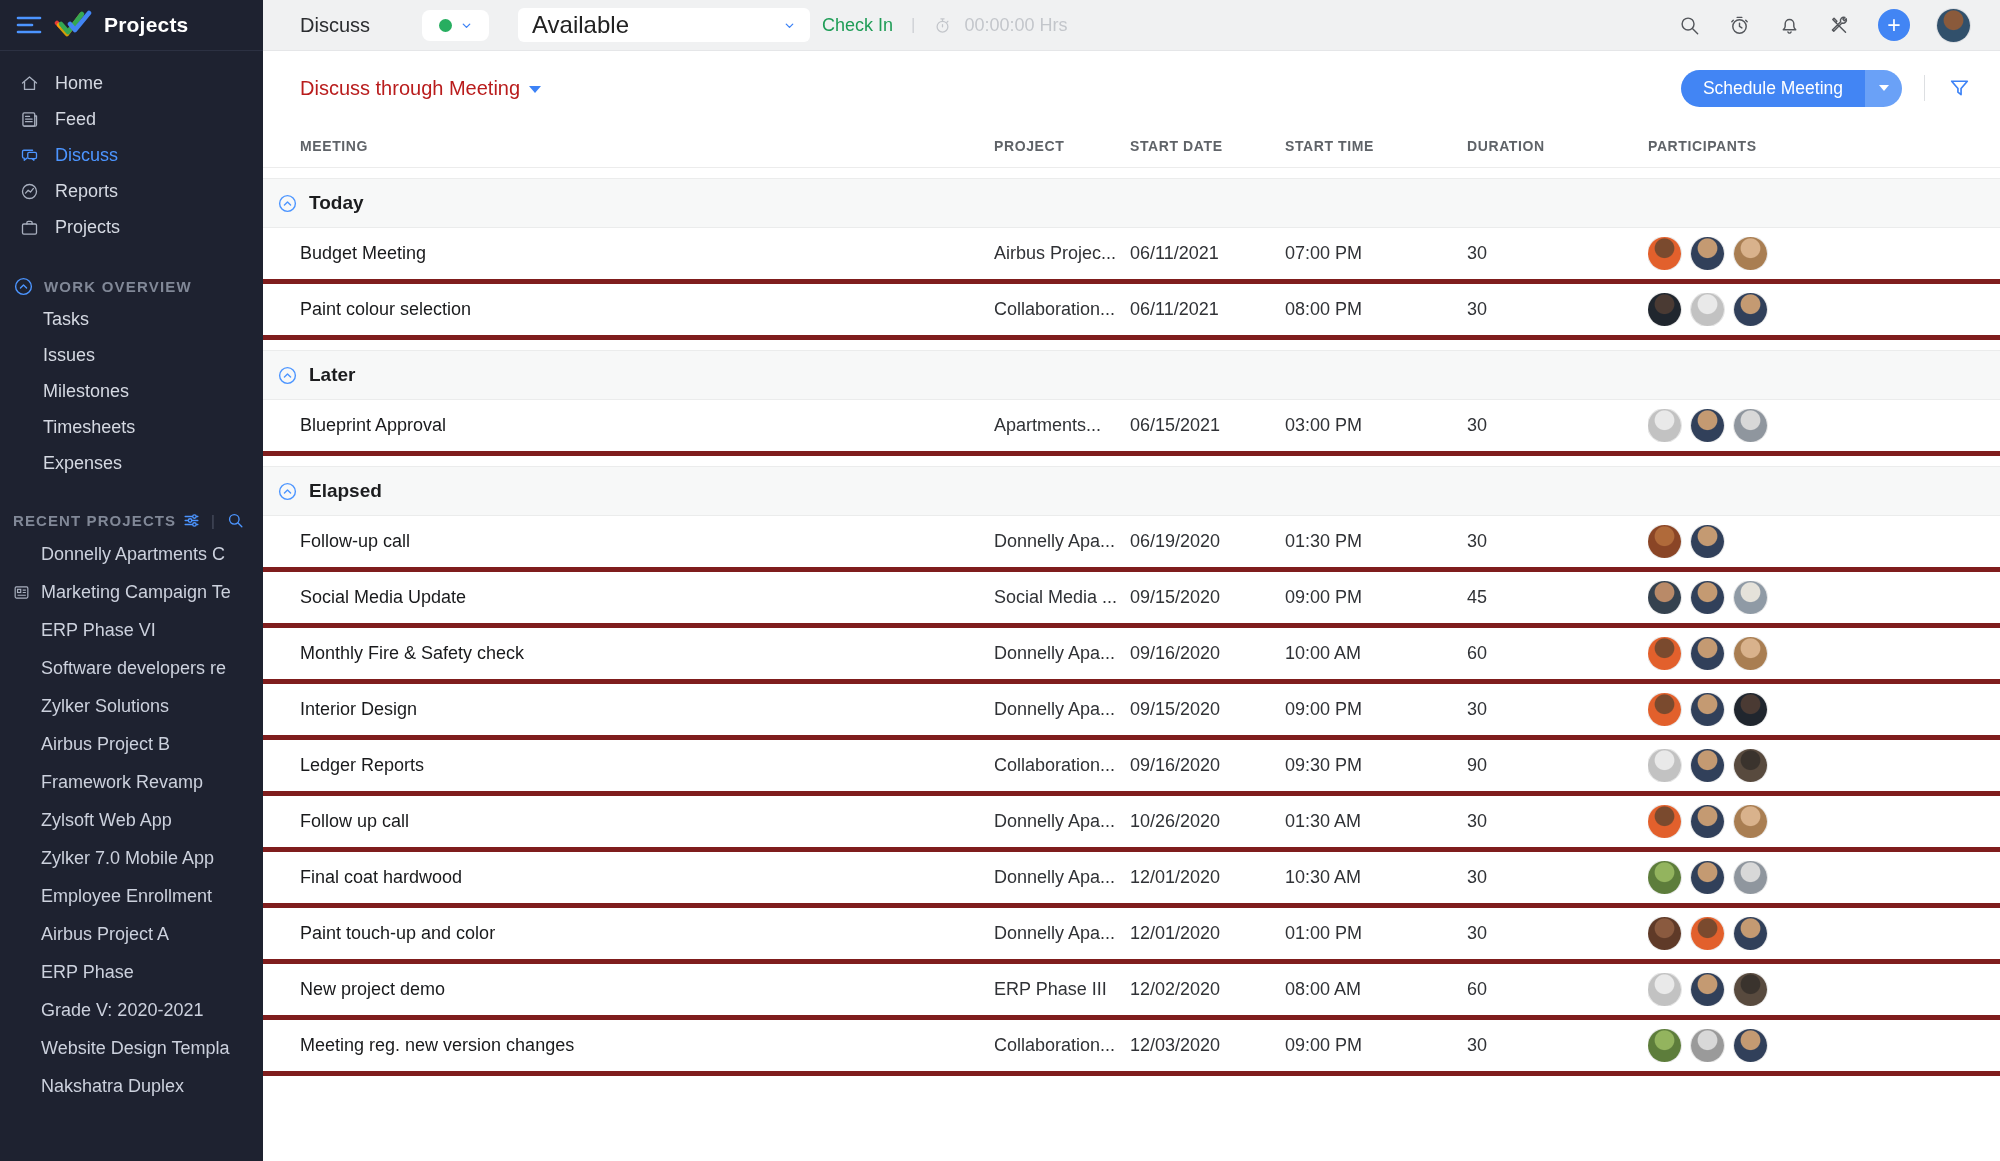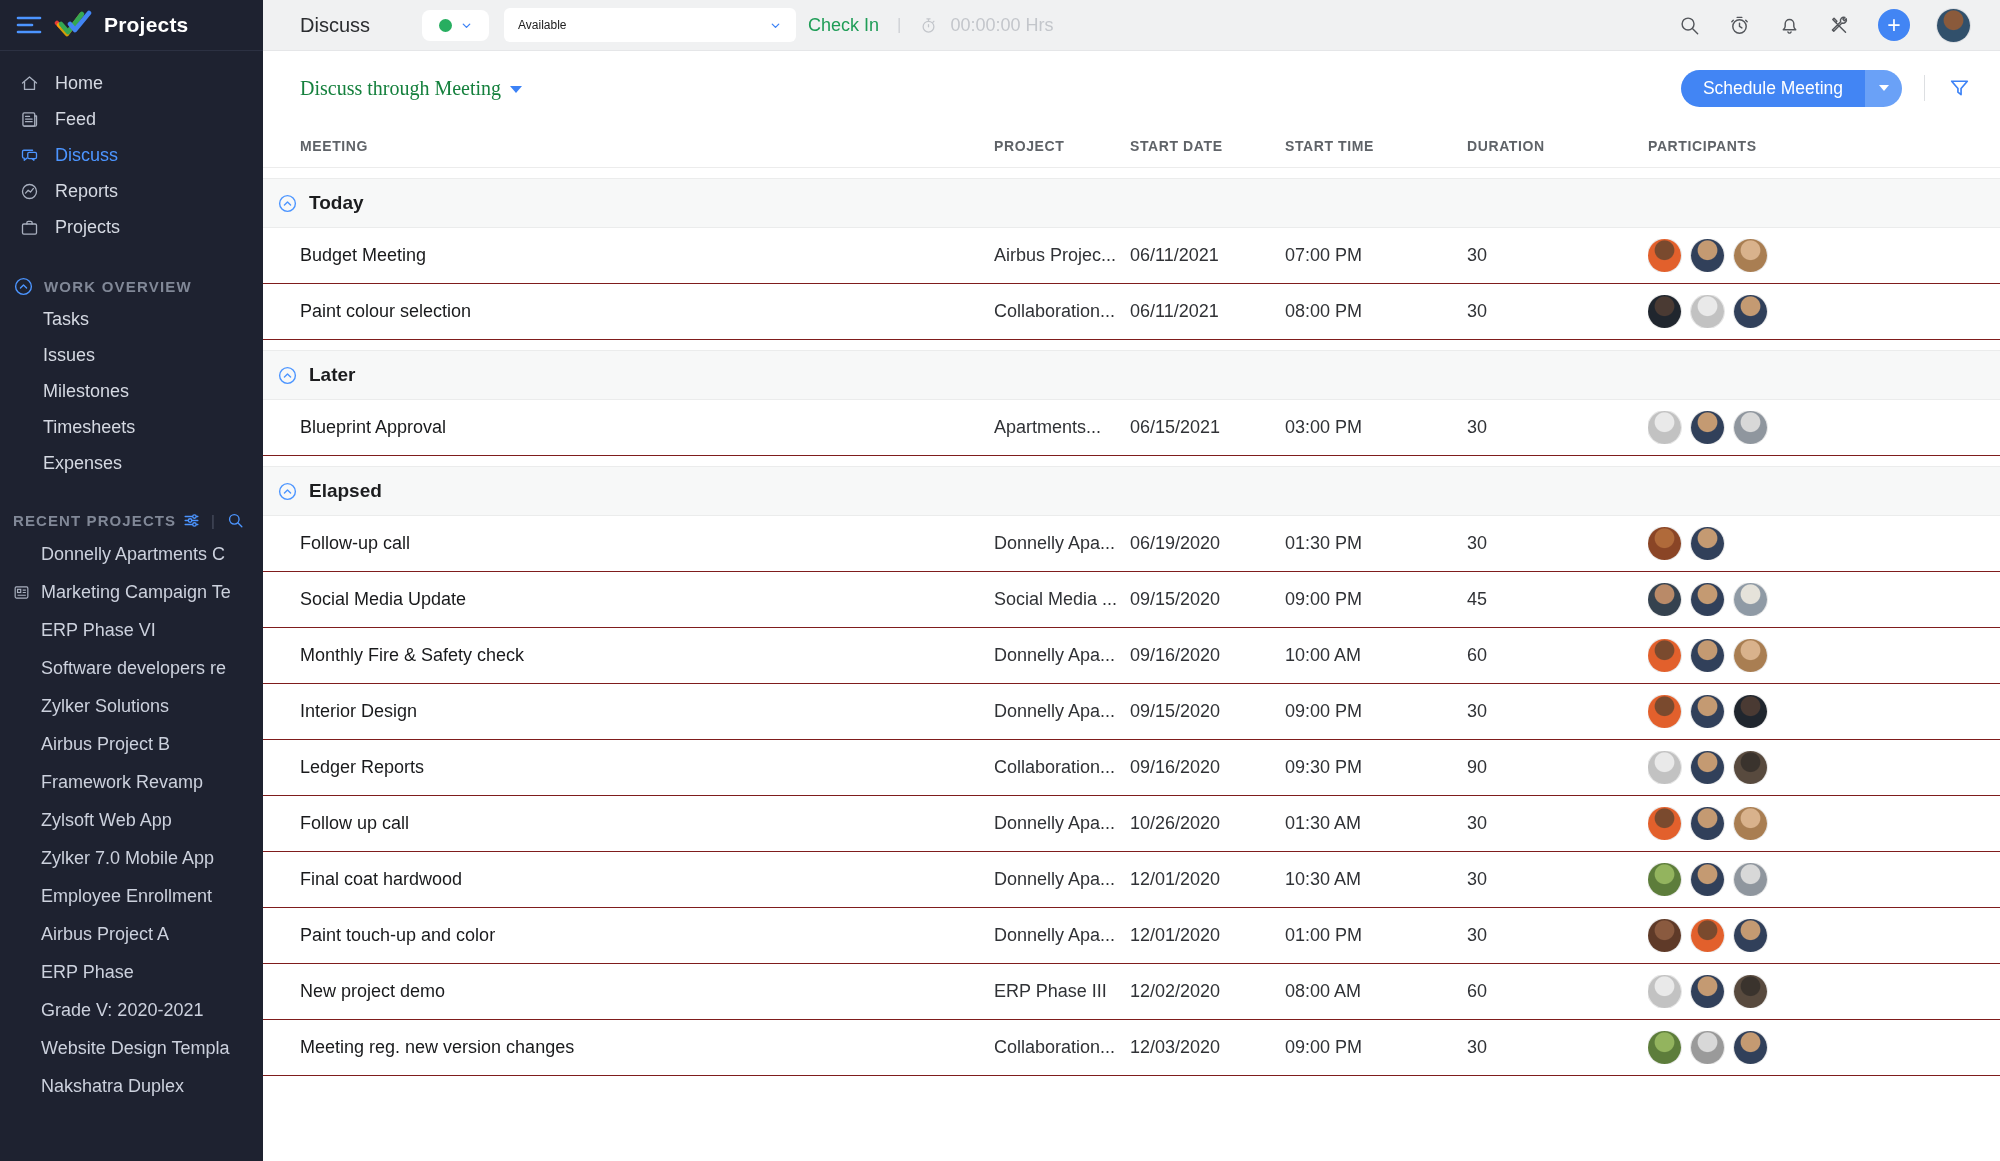--- a/index.html
+++ b/index.html
@@ -25,21 +25,21 @@
   .rp-icons .vdiv { color:#4a5060; font-weight:400; }
   .proj-item { position:relative; height:38px; display:flex; align-items:center; padding-left:41px; padding-right:4px; font-size:18px; color:#ccd1dd; white-space:nowrap; overflow:hidden; cursor:pointer; }
   .proj-item svg { position:absolute; left:12px; width:19px; height:19px; stroke:#a9b0bf; stroke-width:1.5; fill:none; }
 
   
   .topbar { position:absolute; left:263px; top:0; right:0; height:51px; background:#f0f1f2; border-bottom:1px solid #e5e6e8; display:flex; align-items:center; padding:0 30px 0 37px; }
   .tb-title { font-size:20px; color:#2b2d30; margin-right:52px; }
   .status-pill { width:67px; height:31px; background:#fff; border-radius:8px; display:flex; align-items:center; justify-content:center; gap:8px; cursor:pointer; }
   .dot { width:13px; height:13px; border-radius:50%; }
   .chev { width:13px; height:13px; stroke:#3c82f6; stroke-width:2.4; fill:none; stroke-linecap:round; stroke-linejoin:round; }
-  .avail { margin-left:15px; width:292px; height:34px; background:#fff; border-radius:6px; display:flex; align-items:center; padding:12px 14px; font-size:12px; color:#222; cursor:pointer; }
+  .avail { margin-left:29px; width:292px; height:34px; background:#fff; border-radius:6px; display:flex; align-items:center; padding:12px 14px; font-size:24px; color:#222; cursor:pointer; }
   .avail .chev { margin-left:auto; }
   .checkin { margin-left:32px; font-size:18px; font-weight:500; cursor:pointer; }
   .tb-sep { margin:0 18px; color:#cfd1d5; font-size:17px; }
   .timer { display:flex; align-items:center; gap:12px; color:#c3c6cb; font-size:18px; }
   .timer svg { width:19px; height:19px; stroke:#c3c6cb; stroke-width:1.6; fill:none; stroke-linecap:round; }
   .tb-right { margin-left:auto; display:flex; align-items:center; gap:27px; }
   .tb-right .ticon { width:23px; height:23px; stroke:#53565b; stroke-width:1.5; fill:none; stroke-linecap:round; stroke-linejoin:round; cursor:pointer; }
   .plus-btn { width:32px; height:32px; border-radius:50%; border:none; color:#fff; font-size:23px; line-height:30px; cursor:pointer; }
   .avatar-sm { width:33px; height:33px; border-radius:50%; box-shadow:0 0 0 1px #dcdee1; cursor:pointer; }
 
@@ -52,21 +52,21 @@
   .btn-split { display:flex; height:37px; border-radius:19px; overflow:hidden; }
   .btn-main { border:none; color:#fff; font-size:17.5px; font-family:inherit; padding:0 22px; cursor:pointer; }
   .btn-caret { border:none; width:37px; display:flex; align-items:center; justify-content:center; cursor:pointer; }
   .btn-caret .caret { border-top-color:#fff; border-left-width:5px; border-right-width:5px; border-top-width:6px; margin:0; }
   .tdiv { width:1px; height:26px; background:#dddfe2; margin:0 22px; }
   .funnel { width:25px; height:25px; stroke:#3c82f6; stroke-width:1.6; fill:none; stroke-linejoin:round; cursor:pointer; }
 
   .thead { display:grid; grid-template-columns:694px 136px 155px 182px 181px 1fr; padding-left:37px; height:44px; align-items:center; color:#5f6368; font-size:14px; font-weight:700; letter-spacing:.6px; border-bottom:1px solid #ececec; }
   .band { height:50px; margin-top:10px; background:#f7f8f8; border-top:1px solid #ebecec; border-bottom:1px solid #ebecec; display:flex; align-items:center; gap:11px; padding-left:14px; }
   .band-title { font-size:19px; font-weight:700; color:#1c1d1f; }
-  .trow { display:grid; grid-template-columns:694px 136px 155px 182px 181px 1fr; padding-left:37px; height:56px; align-items:center; border-bottom:1px solid #7f1d1d; font-size:18px; color:#303236; cursor:pointer; }
+  .trow { display:grid; grid-template-columns:694px 136px 155px 182px 181px 1fr; padding-left:37px; height:56px; align-items:center; border-bottom:5px solid #7f1d1d; font-size:18px; color:#303236; cursor:pointer; }
   .cell.meeting-name { color:#191a1c; }
   .cell { white-space:nowrap; overflow:hidden; }
   .participants { display:flex; align-items:center; gap:10px; }
   .avatar { width:33px; height:33px; border-radius:50%; box-shadow:0 0 0 1px #e6e6e6; flex:none; }
 </style>
 </head>
 <body>
 
 <aside class="sidebar">
   <div class="sb-header">
@@ -255,21 +255,21 @@
         <path d="M5 5.8 6.3 4.5l3 3-1.3 1.3zM8 8.8 18.3 19M19 5a3.4 3.4 0 0 1-4.4 4.4L6 18l-1.4-1.4 8.6-8.6A3.4 3.4 0 0 1 17.6 3.6l-2 2L17 7z"></path>
       </svg>
     <button class="plus-btn" style="background: rgb(66, 133, 244);">+</button>
     <span class="avatar-sm" id="user-avatar" style="background: radial-gradient(circle at 50% 34%, rgb(138, 90, 59) 0px, rgb(138, 90, 59) 34%, rgb(49, 80, 107) 38%);"></span>
   </div>
 </header>
 
 <main class="main">
   <div class="toolbar">
     <div class="view-selector">
-      <span style="color: #15803d; font-family: Liberation Serif, serif;">Discuss through Meeting</span>
+      <span style="color: #b91c1c;">Discuss through Meeting</span>
       <span class="caret"></span>
     </div>
     <div class="toolbar-right">
       <div class="btn-split">
         <button class="btn-main" style="background: rgb(66, 133, 244);">Schedule Meeting</button>
         <button class="btn-caret" style="background: rgb(106, 161, 247);">
             <span class="caret"></span>
           </button>
       </div>
       <span class="tdiv"></span>

